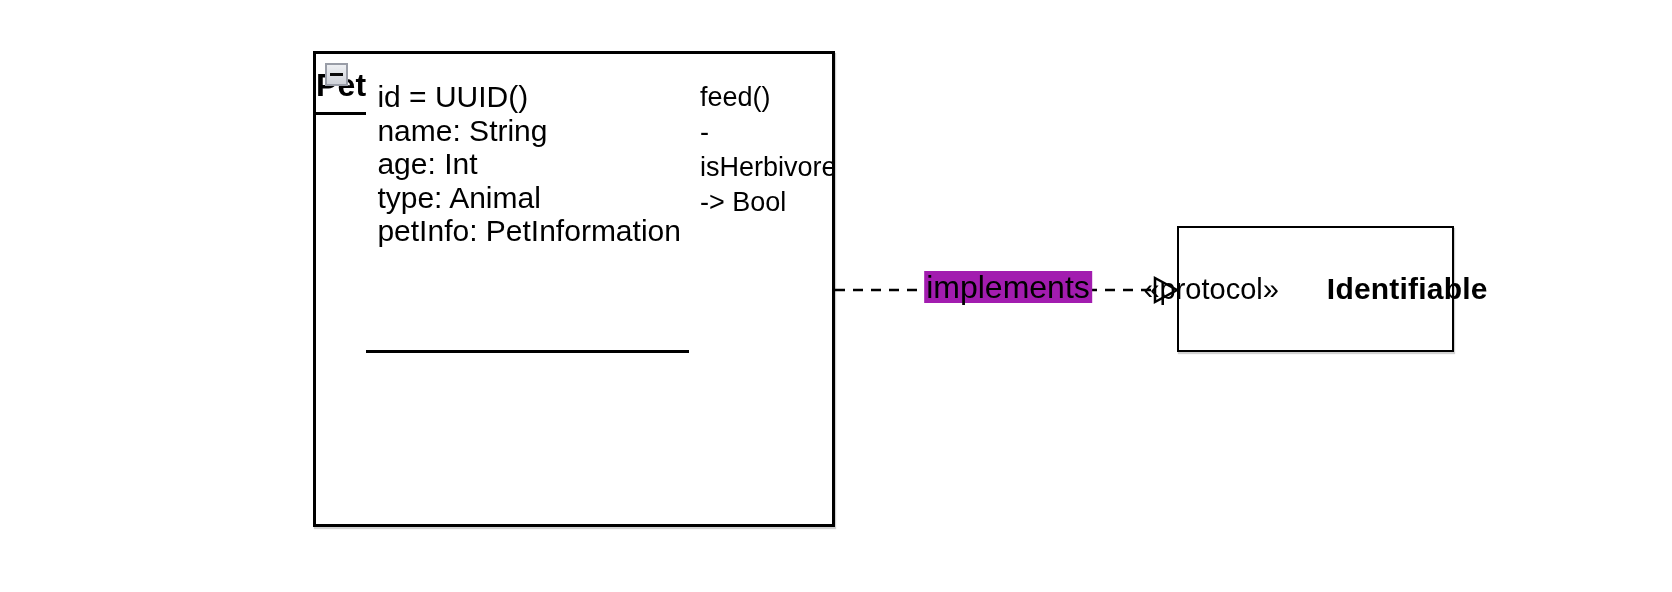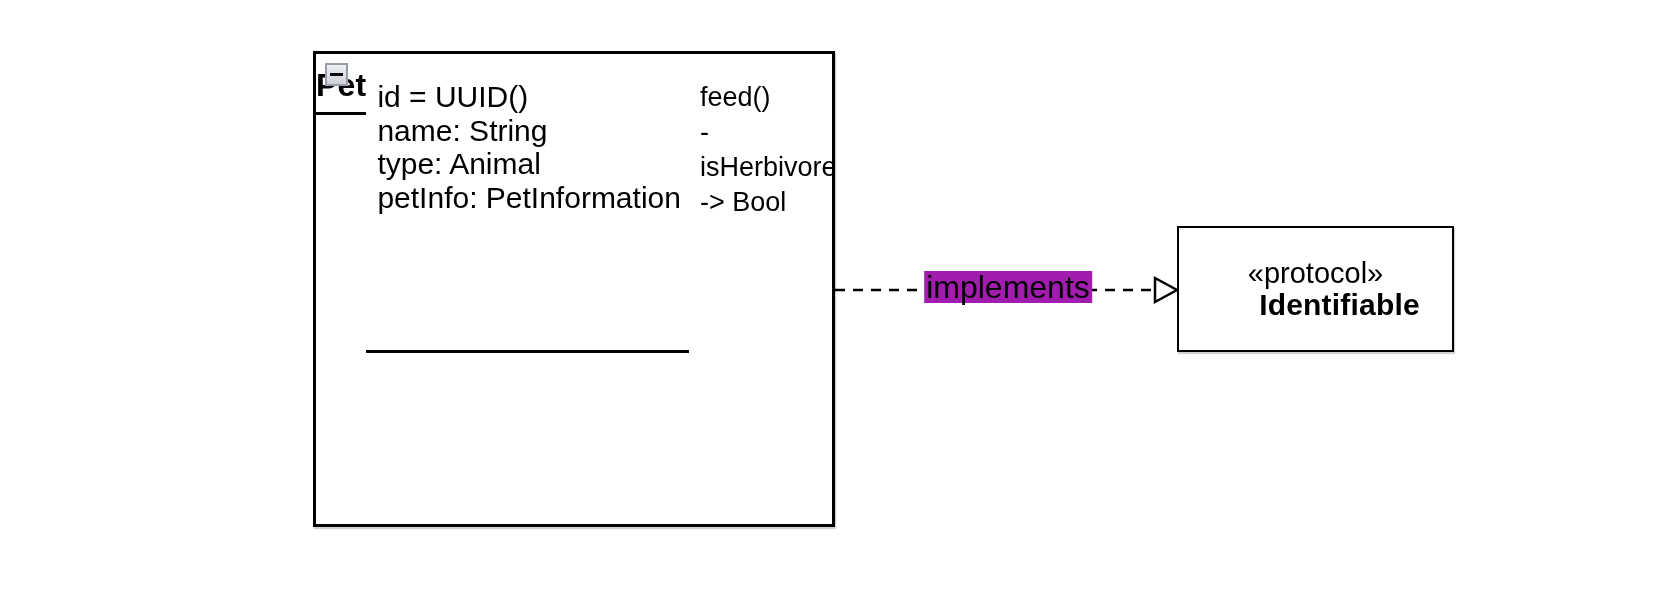--- a/index.html
+++ b/index.html
@@ -91,21 +91,20 @@
 
   
   .uml-protocol {
     position: absolute;
     left: 1177px; top: 226px;
     width: 277px; height: 126px;
     border: 2.5px solid var(--stroke, #000);
     background: #ffffff;
     box-shadow: 1px 2px 1px rgba(0,0,0,0.18);
     display: flex;
-    flex-direction: column;
     align-items: center;
     justify-content: center;
     text-align: center;
   }
   .stereotype {
     font-size: 29px;
     line-height: 32px;
   }
   .proto-name {
     font-size: 30px;
@@ -124,20 +123,21 @@
     <div class="uml-header">
       <button class="collapse-btn">
         <span class="minus-glyph"></span>
       </button>
       <div class="uml-title">Pet</div>
     </div>
 
     <div class="uml-attrs">
       <div class="uml-line">id = UUID()</div>
       <div class="uml-line">name: String</div>
+      <div class="uml-line">age: Int</div>
       <div class="uml-line">type: Animal</div>
       <div class="uml-line">petInfo: PetInformation</div>
     </div>
 
     <div class="uml-methods">
       <div class="uml-line">feed()</div>
       <div class="uml-line">- isHerbivore() -&gt; Bool</div>
     </div>
   </div>
 

